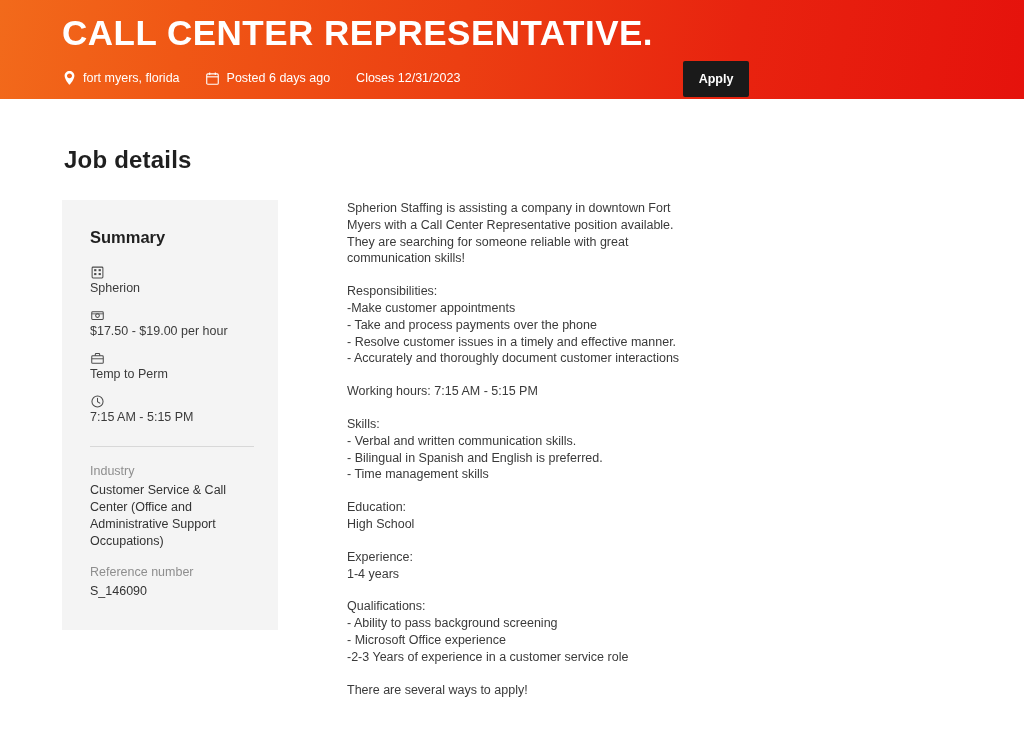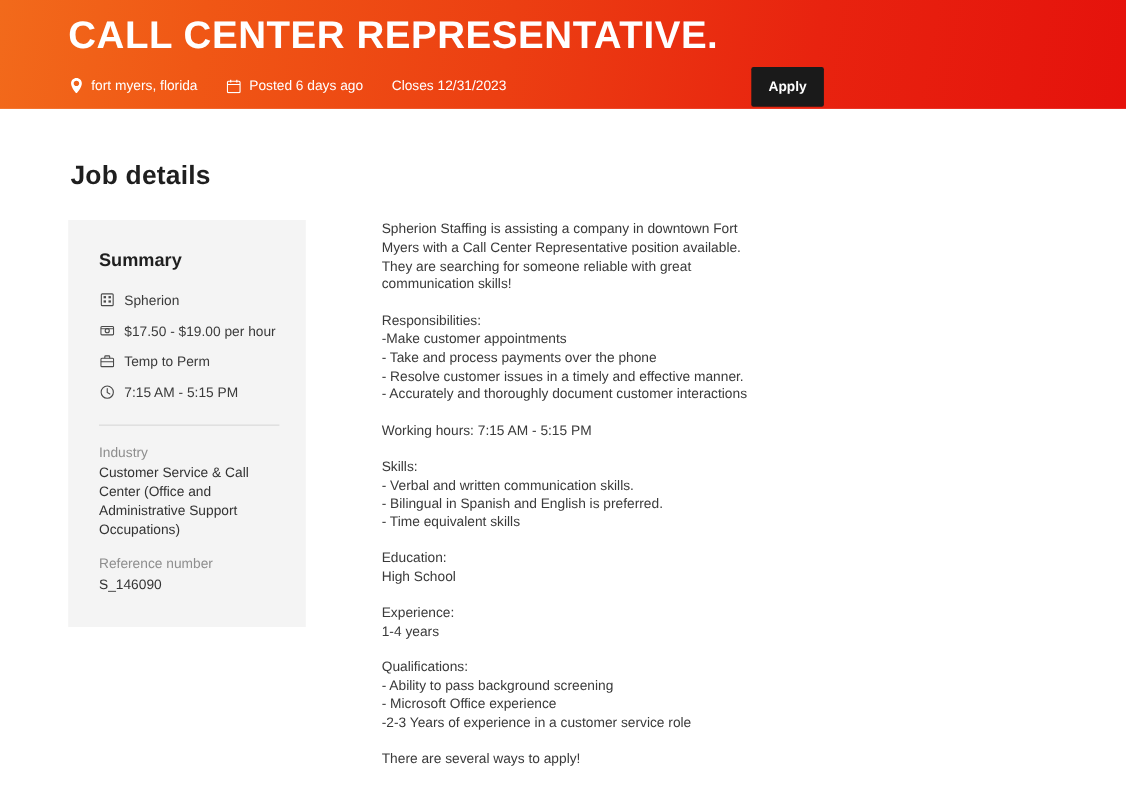--- a/index.html
+++ b/index.html
@@ -108,20 +108,21 @@
     font-weight: bold;
     color: #1f1f1f;
   }
   .sum-row {
     display: flex;
     align-items: flex-start;
     font-size: 12.5px;
     line-height: 19px;
     color: #3b3b3b;
     margin-bottom: 9px;
+    flex-direction: column;
   }
   .sum-row .ico {
     width: 14px;
     height: 15px;
     margin-right: 9px;
     flex: 0 0 auto;
     display: inline-flex;
     align-items: center;
     justify-content: center;
     position: relative;
@@ -269,21 +270,21 @@
       </div>
 
       <div class="desc-block">
         <p>Working hours: 7:15 AM - 5:15 PM</p>
       </div>
 
       <div class="desc-block">
         <p>Skills:</p>
         <p>- Verbal and written communication skills.</p>
         <p>- Bilingual in Spanish and English is preferred.</p>
-        <p>- Time equivalent skills</p>
+        <p>- Time management skills</p>
       </div>
 
       <div class="desc-block">
         <p>Education:</p>
         <p>High School</p>
       </div>
 
       <div class="desc-block">
         <p>Experience:</p>
         <p>1-4 years</p>

